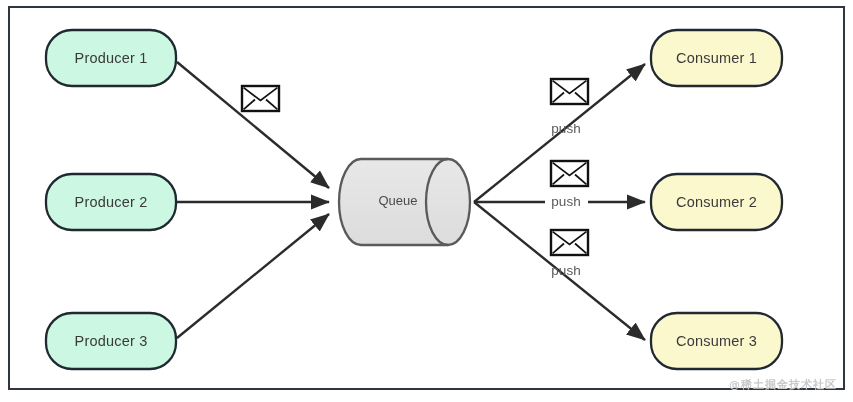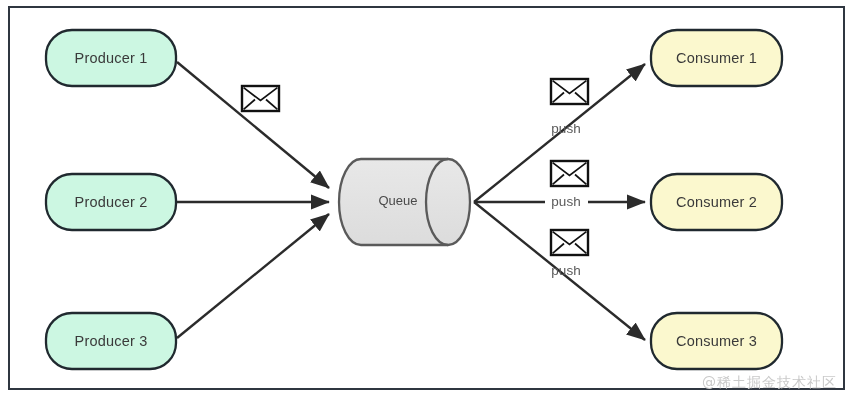--- a/index.html
+++ b/index.html
@@ -52,25 +52,26 @@
     font-size: 13.5px;
     fill: #5a5a5a;
     text-anchor: middle;
     dominant-baseline: middle;
   }
   .watermark-text {
     position: absolute;
     right: 16px;
     bottom: 10px;
     font-family: "DejaVu Sans", sans-serif;
-    font-size: 14px;
+    font-size: 11px;
     color: #c9c9c9;
     letter-spacing: 1px;
     white-space: nowrap;
     user-select: none;
+    font-weight: bold;
   }
 </style>
 </head>
 <body>
 
 <div id="canvas">
 
   <div id="frame"></div>
 
   <svg id="diagram-svg" viewBox="0 0 853 402" xmlns="http://www.w3.org/2000/svg">

